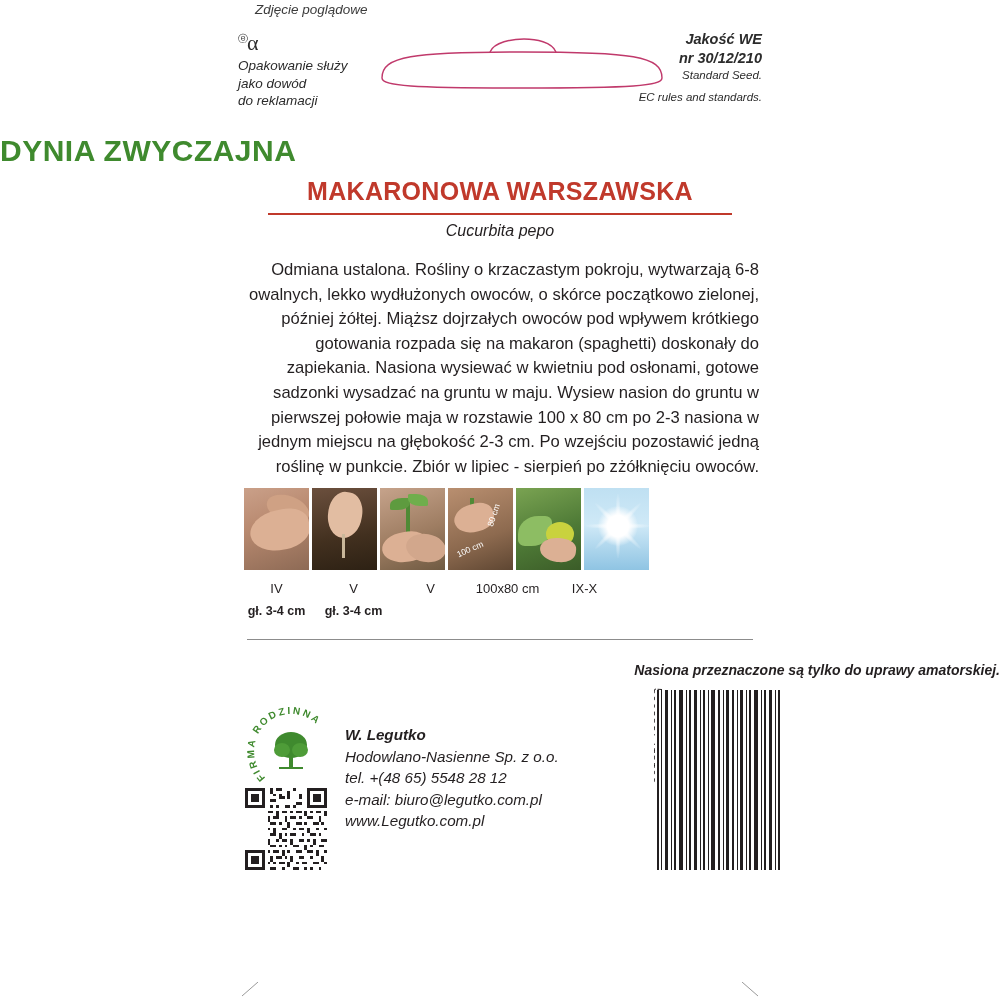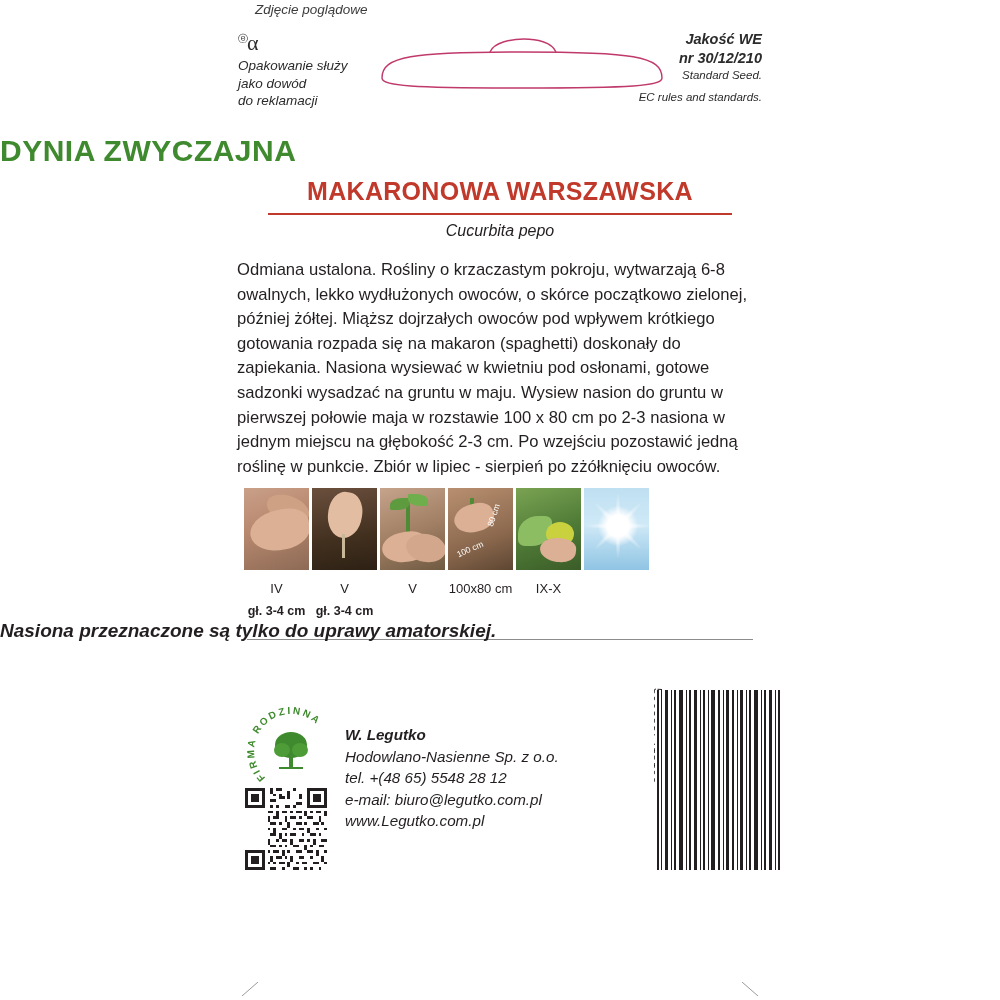--- a/index.html
+++ b/index.html
@@ -125,27 +125,27 @@
     top: 222px;
     text-align: center;
     font-size: 16px;
     font-style: italic;
     color: #231f20;
   }
 
   
   .description {
     position: absolute;
-    left: 237px;
+    left: 247px;
     top: 258px;
     width: 512px;
     font-size: 16.6px;
     line-height: 24.6px;
     color: #231f20;
-    text-align: left;
+    text-align: right;
   }
   .description p { margin: 0; }
 
   
   .pictos {
     position: absolute;
     left: 244px;
     top: 488px;
     display: flex;
     gap: 3px;
@@ -214,21 +214,21 @@
     transform: rotate(-72deg);
     font-family: "Liberation Sans", sans-serif;
   }
 
   
   .picto-labels {
     position: absolute;
     left: 244px;
     top: 578px;
     display: flex;
-    gap: 3px;
+    gap: 12px;
   }
   .picto-label {
     width: 65px;
     text-align: center;
     font-size: 13px;
     color: #231f20;
     line-height: 22px;
     position: relative;
   }
   .picto-label .l1 { white-space: nowrap; }
@@ -247,23 +247,23 @@
     position: absolute;
     left: 247px;
     top: 639px;
     width: 506px;
     height: 1px;
     background: #8c8c8c;
   }
   .amateur-note {
     position: absolute;
     left: 0; right: 0;
-    top: 620px;
-    text-align: left;
-    font-size: 19px;
+    top: 662px;
+    text-align: right;
+    font-size: 14px;
     font-style: italic;
     font-weight: bold;
     color: #231f20;
   }
 
   
   .family-badge {
     position: absolute;
     left: 246px;
     top: 706px;

